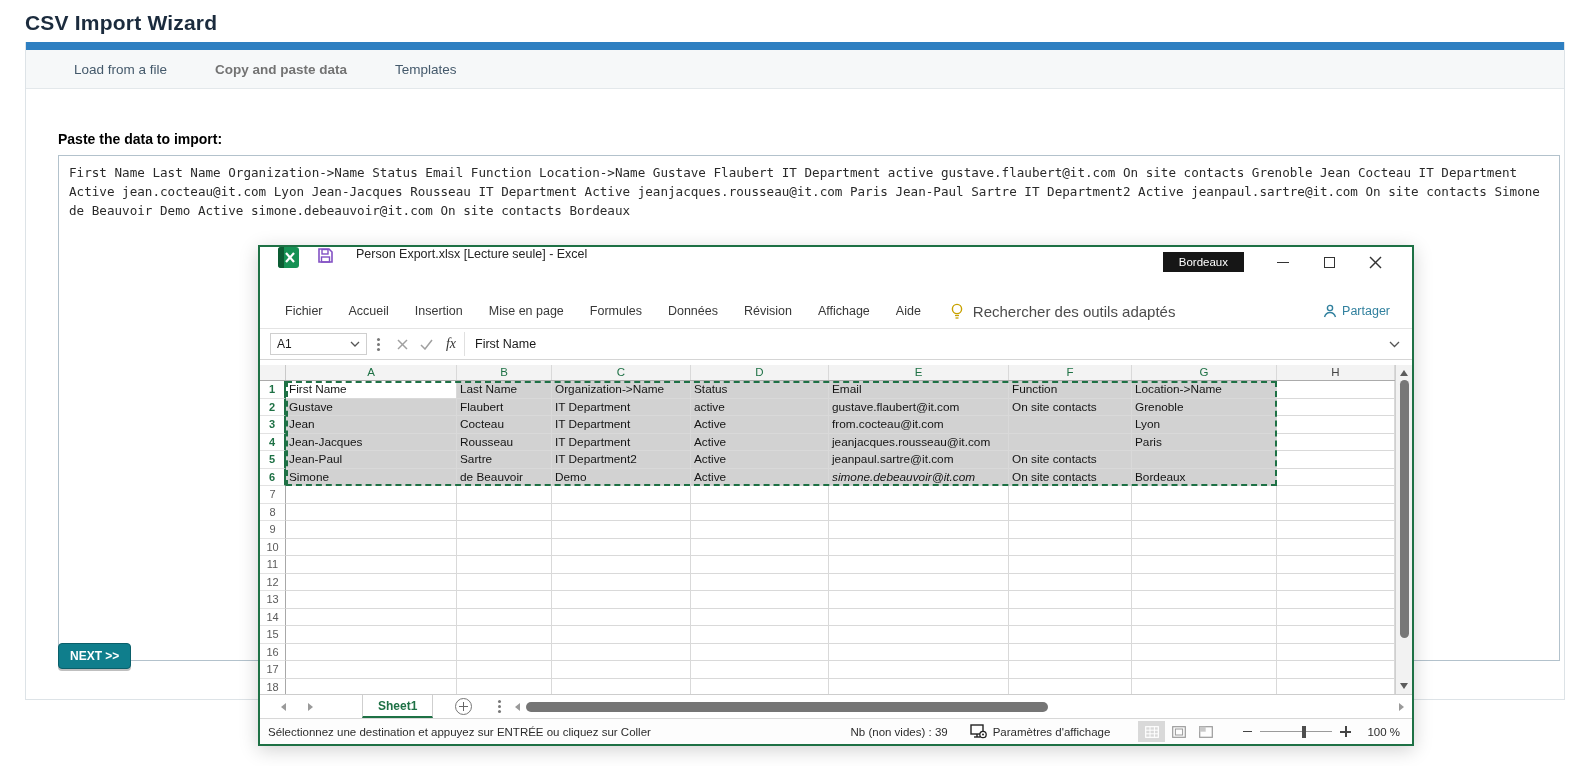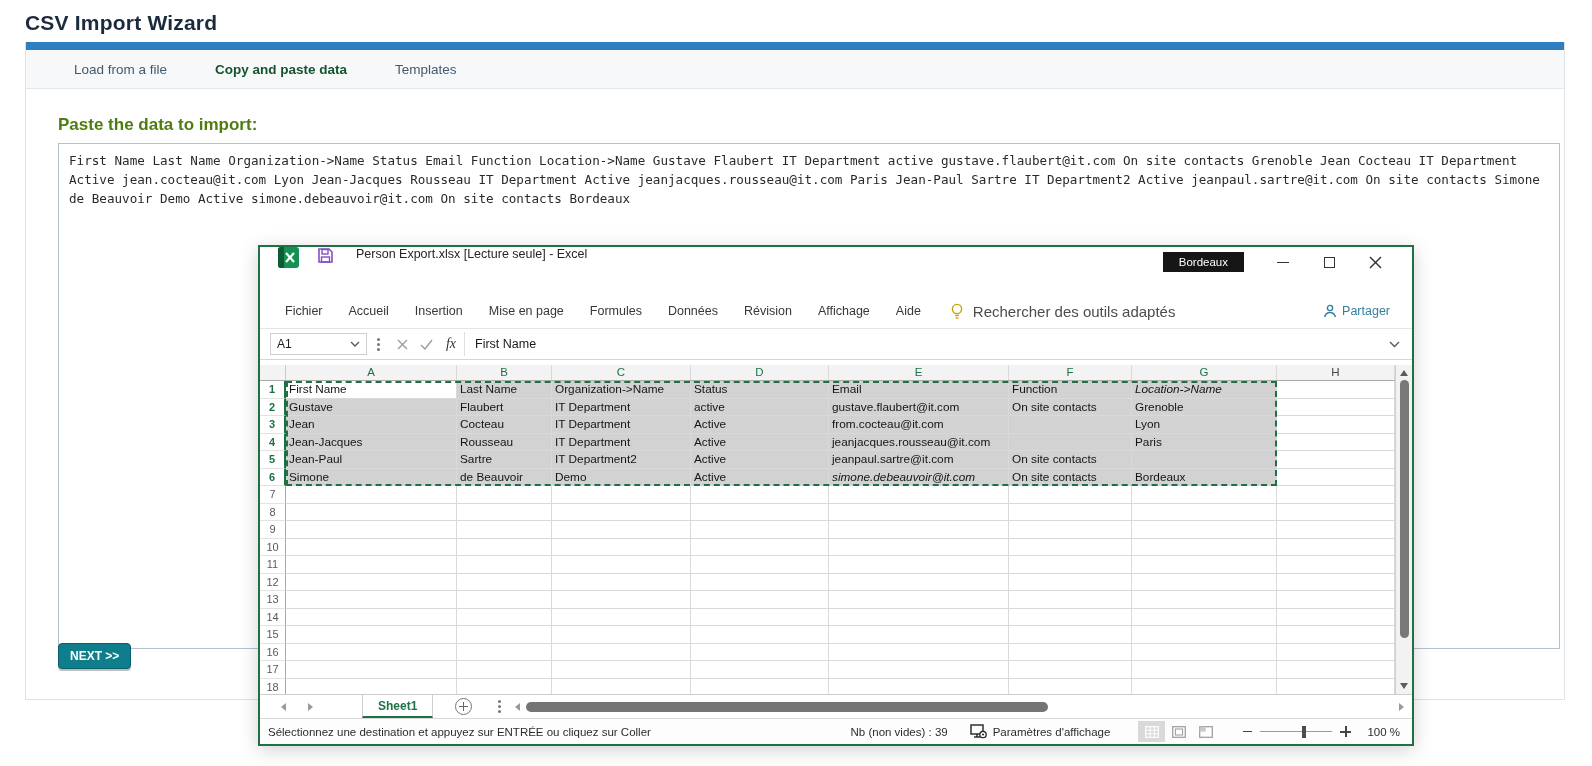--- a/index.html
+++ b/index.html
@@ -9,22 +9,22 @@
 
   
   .page-title { position:absolute; left:25px; top:11px; font-size:21px; font-weight:600;
                 color:#1b2b3d; letter-spacing:.2px; }
   .card { position:absolute; left:25px; top:42px; width:1540px; height:658px;
           background:#fff; border:1px solid #dde3e7; border-top:none; }
   .accent-bar { height:8px; background:#2e7fc1; }
   .tab-row { height:39px; background:#f6f8f9; border-bottom:1px solid #e3e8eb;
              display:flex; align-items:center; padding-left:24px; }
   .wtab { font-size:13.5px; color:#44596b; padding:0 24px; cursor:pointer; }
-  .wtab.active { color:#14532d; font-weight:bold; }
-  .paste-label { margin:26px 0 8px 32px; font-size:17px; font-weight:bold; color:#4d7c0f; }
+  .wtab.active { color:#737373; font-weight:bold; }
+  .paste-label { margin:42px 0 8px 32px; font-size:14px; font-weight:bold; color:#000000; }
   .paste-area { display:block; margin-left:32px; width:1502px; height:506px;
                 border:1px solid #b3c2cc; resize:none; outline:none; padding:8px 10px;
                 font-family:"DejaVu Sans Mono", monospace; font-size:12.6px; line-height:1.5;
                 color:#2a2a2a; background:#fff; }
   .next-btn { position:absolute; left:32px; top:601px; background:#0f7e8c; color:#fff;
               border:1px solid #0a5f6a; border-radius:4px; font-size:12px; font-weight:bold;
               padding:5px 11px; cursor:pointer; box-shadow:0 2px 0 rgba(0,0,0,.25);
               font-family:"Liberation Sans", sans-serif; }
 
   
@@ -268,21 +268,21 @@
       </div>
       <div class="grid-body">
           <div class="grow">
             <div class="rown sel">1</div>
             <div class="gcell active" style="width: 171px;">First Name</div>
             <div class="gcell selcell" style="width: 95px;">Last Name</div>
             <div class="gcell selcell" style="width: 139px;">Organization-&gt;Name</div>
             <div class="gcell selcell" style="width: 138px;">Status</div>
             <div class="gcell selcell" style="width: 180px;">Email</div>
             <div class="gcell selcell" style="width: 123px;">Function</div>
-            <div class="gcell selcell" style="width: 145px; font-style: italic;">Location-&gt;Name</div>
+            <div class="gcell selcell" style="width: 145px;">Location-&gt;Name</div>
             <div class="gcell" style="width: 115px;"></div>
           </div>
           <div class="grow">
             <div class="rown sel">2</div>
             <div class="gcell selcell" style="width: 171px;">Gustave</div>
             <div class="gcell selcell" style="width: 95px;">Flaubert</div>
             <div class="gcell selcell" style="width: 139px;">IT Department</div>
             <div class="gcell selcell" style="width: 138px;">active</div>
             <div class="gcell selcell" style="width: 180px;">gustave.flaubert@it.com</div>
             <div class="gcell selcell" style="width: 123px;">On site contacts</div>

